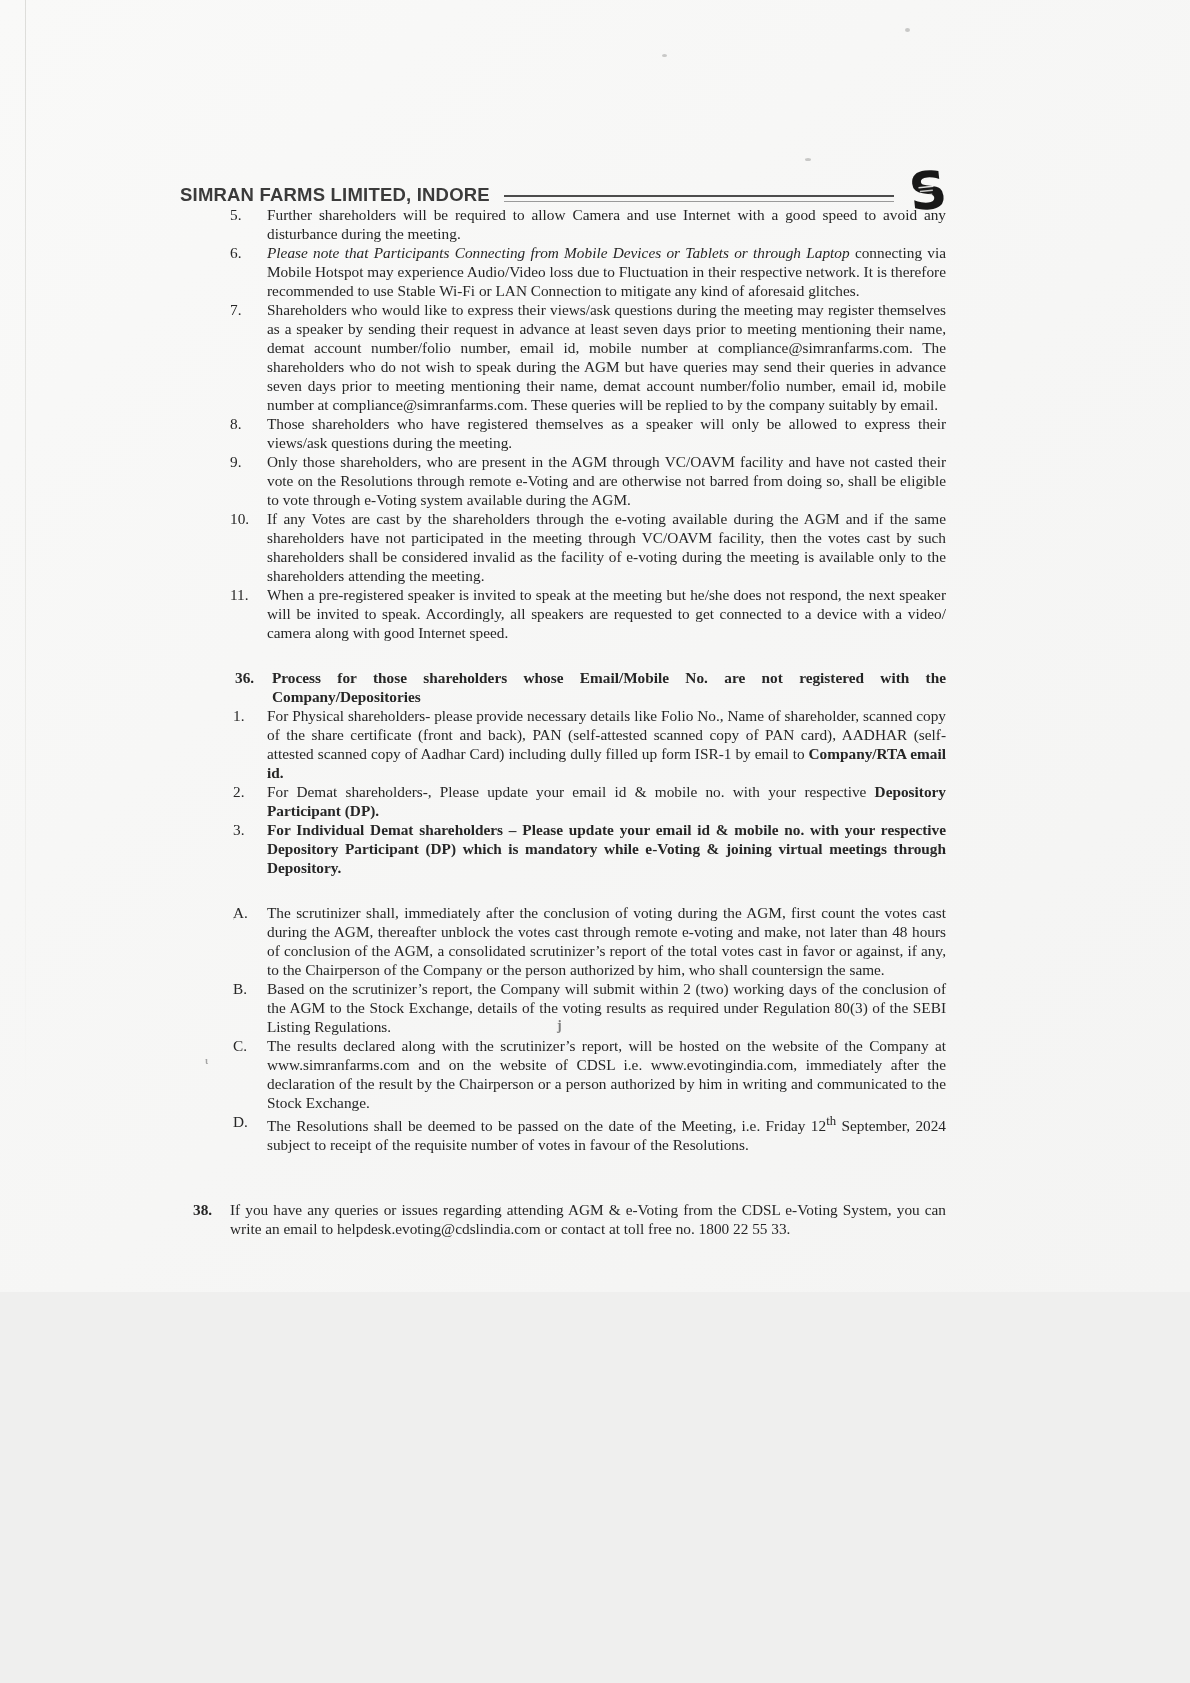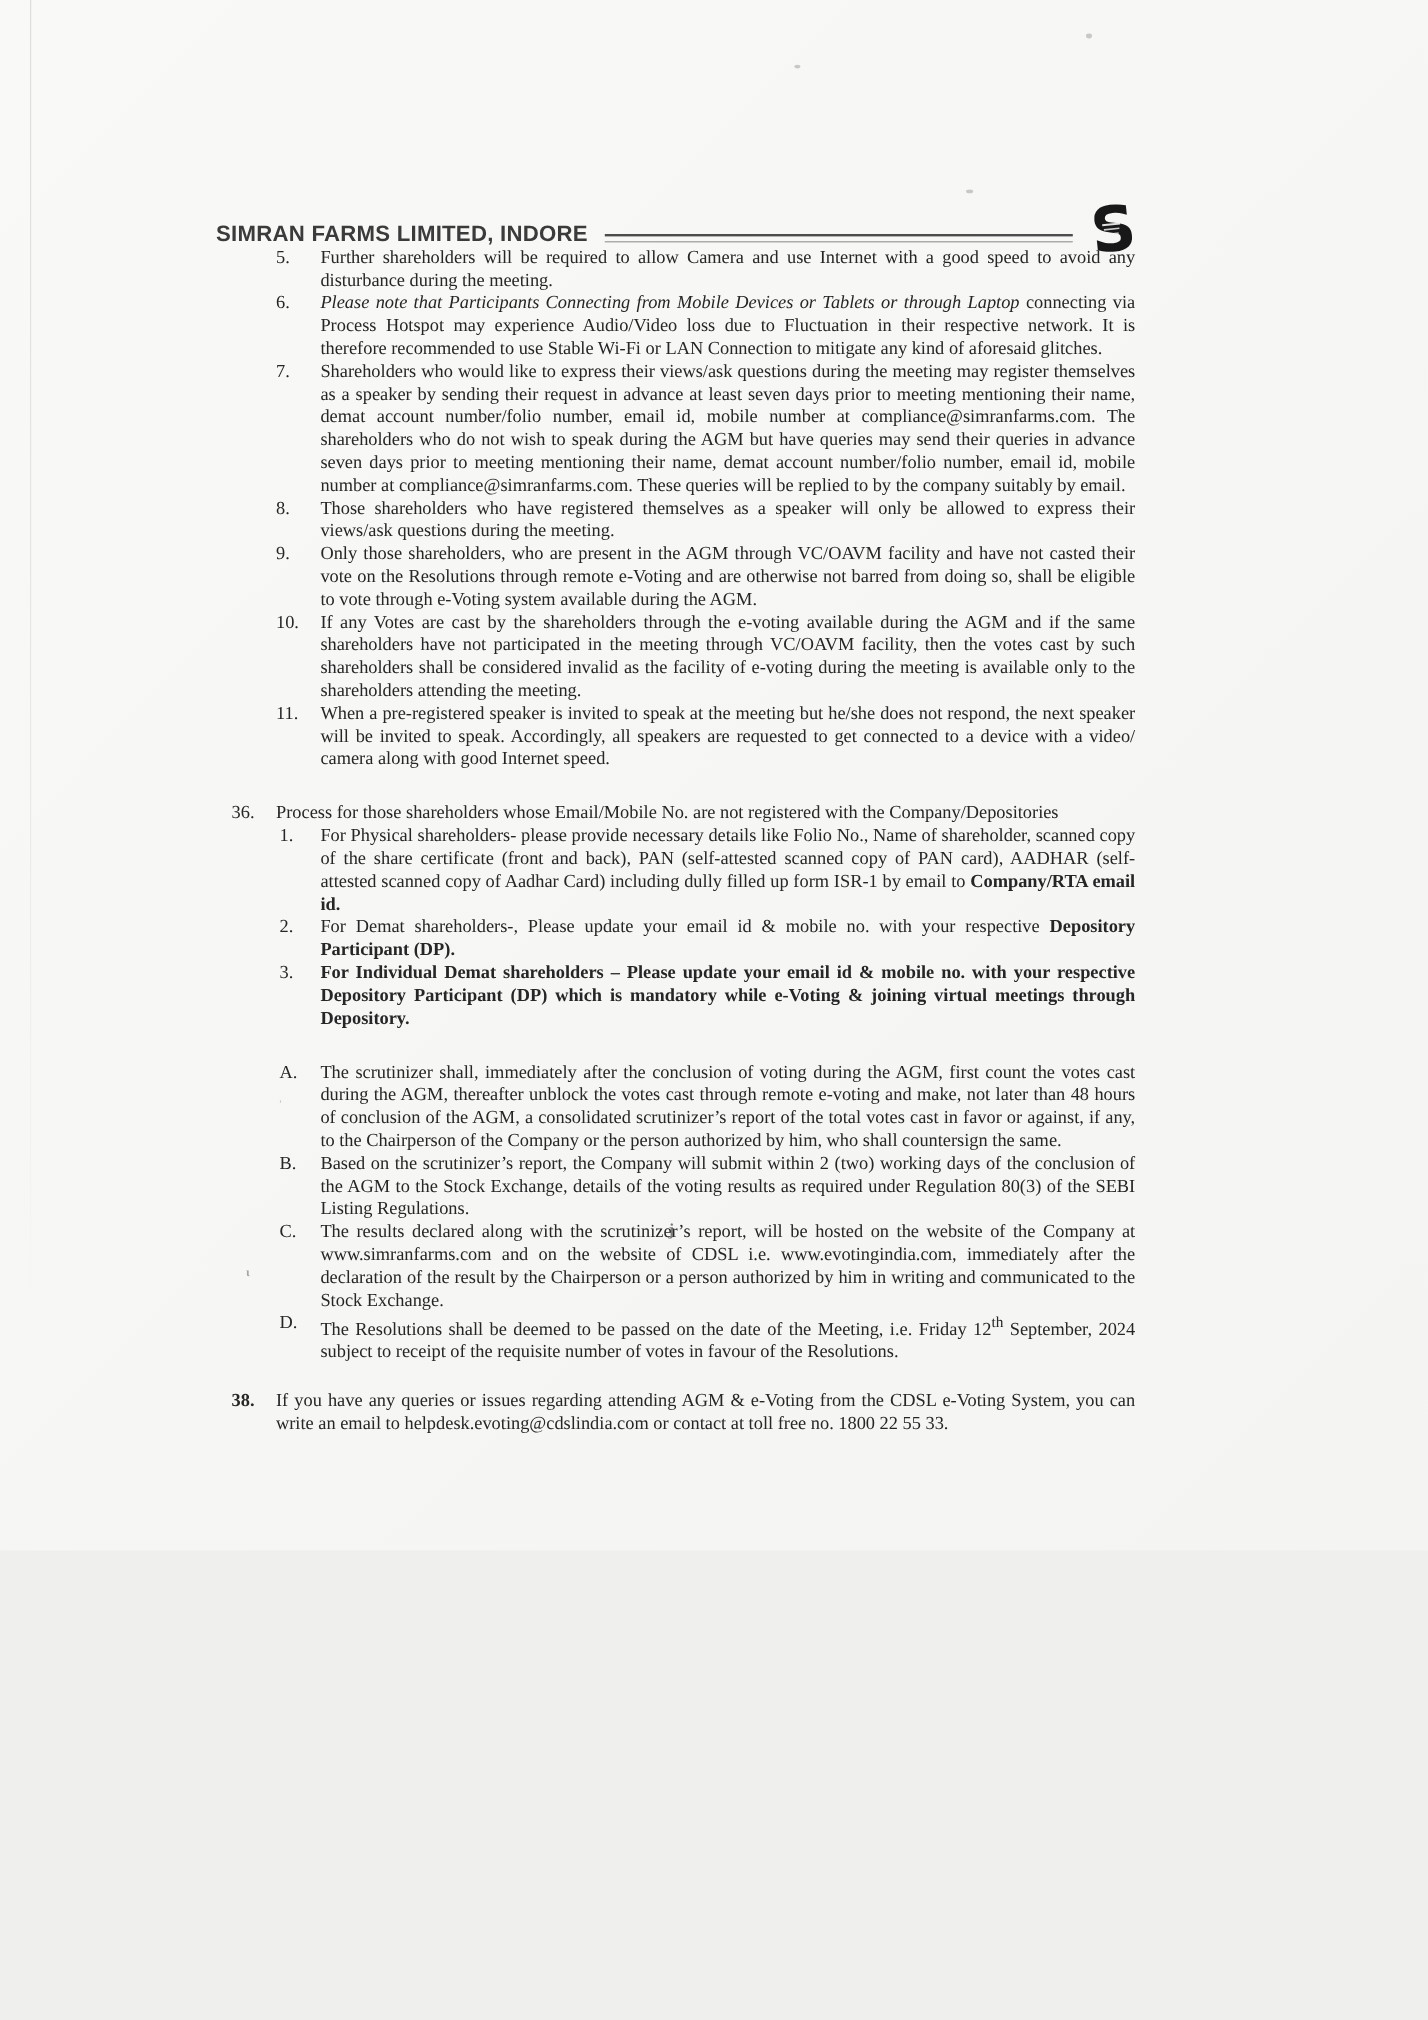--- a/index.html
+++ b/index.html
@@ -34,29 +34,29 @@
   .logo{width:48px;height:52px;flex:0 0 auto;margin-top:-6px;}
   
   .doc{
     position:absolute;left:193px;top:205px;width:753px;
     font-size:15.3px;line-height:19px;
   }
   .row{display:flex;}
   .row .num{flex:0 0 74px;box-sizing:border-box;padding-left:37px;}
   .row .txt{flex:1;text-align:justify;}
   .sec{margin-top:26px;}
-  .sec-head{display:flex;font-weight:normal;}
+  .sec-head{display:flex;font-weight:bold;margin-left:42px;}
   .sec-head .num{flex:0 0 37px;}
   .sec-head .ttl{flex:1;text-align:justify;}
   .sub{margin-top:0;}
   .sub .row{padding-left:40px;}
   .sub .row .num{flex:0 0 34px;padding-left:0;}
   .italic{font-style:italic;}
   b,strong{font-weight:bold;}
-  .sec38{margin-top:22px;}
+  .sec38{margin-top:46px;}
   .sec38 .row .num{flex:0 0 37px;padding-left:0;font-weight:bold;}
   .sec38 .txt{font-weight:normal;}
   .pageno{
     position:absolute;left:560px;top:1490px;width:80px;text-align:center;
     font-family:"Liberation Sans","DejaVu Sans",sans-serif;
     font-size:13px;color:#4a4a4a;letter-spacing:1px;
   }
   .artifact{position:absolute;color:#555;opacity:.75;font-size:12px;font-weight:bold;}
   .a1{left:557px;top:1018px;font-size:14px;}
   .a2{left:205px;top:1055px;font-size:10px;opacity:.5;}
@@ -88,21 +88,21 @@
   </header>
 
   <main class="doc">
 
     <div class="row">
       <span class="num">5.</span>
       <span class="txt">Further shareholders will be required to allow Camera and use Internet with a good speed to avoid any disturbance during the meeting.</span>
     </div>
     <div class="row">
       <span class="num">6.</span>
-      <span class="txt"><span class="italic">Please note that Participants Connecting from Mobile Devices or Tablets or through Laptop </span><span>connecting via Process Hotspot may experience Audio/Video loss due to Fluctuation in their respective network. It is therefore recommended to use Stable Wi-Fi or LAN Connection to mitigate any kind of aforesaid glitches.</span></span>
+      <span class="txt"><span class="italic">Please note that Participants Connecting from Mobile Devices or Tablets or through Laptop </span><span>connecting via Mobile Hotspot may experience Audio/Video loss due to Fluctuation in their respective network. It is therefore recommended to use Stable Wi-Fi or LAN Connection to mitigate any kind of aforesaid glitches.</span></span>
     </div>
     <div class="row">
       <span class="num">7.</span>
       <span class="txt">Shareholders who would like to express their views/ask questions during the meeting may register themselves as a speaker by sending their request in advance at least seven days prior to meeting mentioning their name, demat account number/folio number, email id, mobile number at compliance@simranfarms.com. The shareholders who do not wish to speak during the AGM but have queries may send their queries in advance seven days prior to meeting mentioning their name, demat account number/folio number, email id, mobile number at compliance@simranfarms.com. These queries will be replied to by the company suitably by email.</span>
     </div>
     <div class="row">
       <span class="num">8.</span>
       <span class="txt">Those shareholders who have registered themselves as a speaker will only be allowed to express their views/ask questions during the meeting.</span>
     </div>
     <div class="row">

